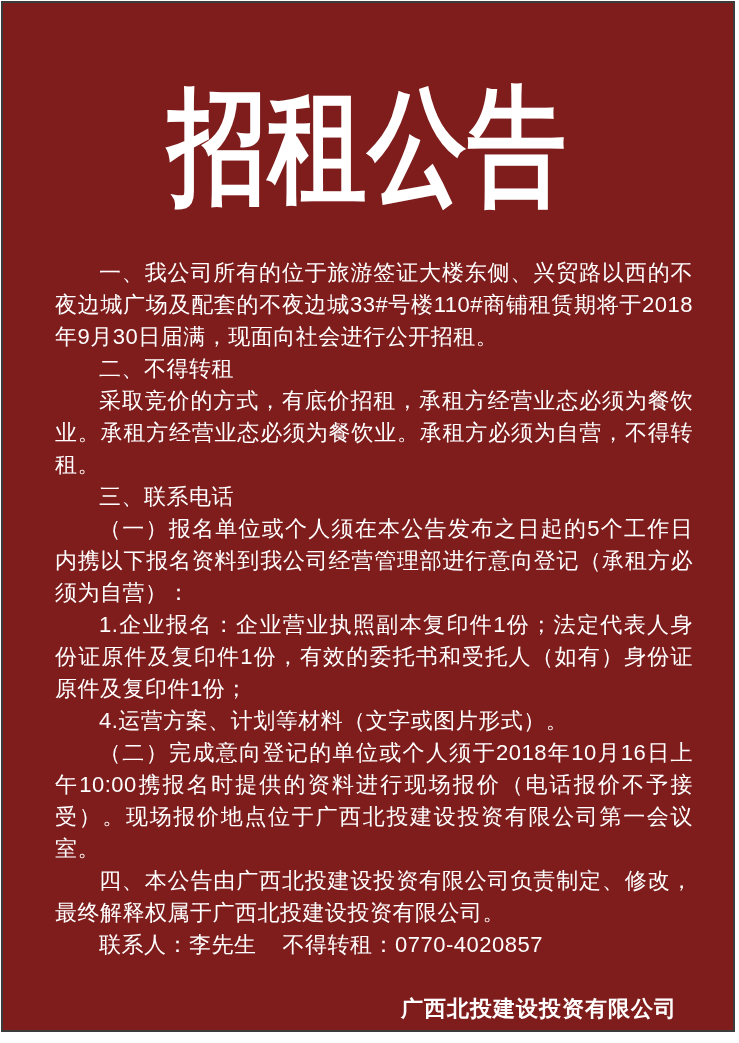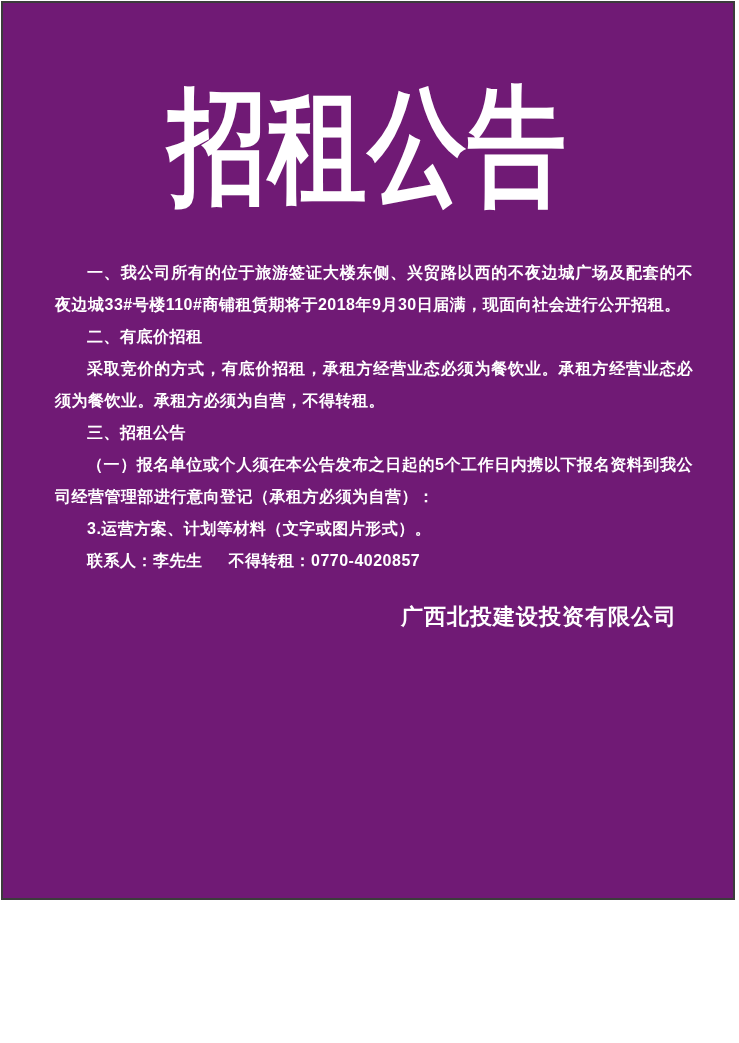--- a/index.html
+++ b/index.html
@@ -8,23 +8,23 @@
     width: 739px;
     height: 1043px;
     background: #ffffff;
     overflow: hidden;
   }
   .poster {
     position: absolute;
     top: 1px;
     left: 1px;
     width: 734px;
-    height: 899px;
+    height: 1031px;
     box-sizing: border-box;
-    background: #701a75;
+    background: #7f1d1d;
     border: 2px solid #3c3c3c;
     color: #ffffff;
     font-family: "Liberation Sans", "DejaVu Sans", sans-serif;
     overflow: hidden;
   }
   .title {
     margin: 0;
     padding-top: 82px;
     height: 126px;
     text-align: center;
@@ -34,24 +34,24 @@
     display: inline-block;
     font-family: "Liberation Serif", "DejaVu Serif", serif;
     font-weight: bold;
     font-size: 126px;
     line-height: 126px;
     letter-spacing: 2px;
     transform: scaleX(0.78);
     transform-origin: center;
   }
   .body-text {
-    margin: 46px 40px 0 52px;
-    font-size: 16px;
+    margin: 46px 40px 8px 52px;
+    font-size: 22px;
     line-height: 32px;
-    font-weight: bold;
+    font-weight: normal;
     text-align: justify;
     letter-spacing: 0.5px;
   }
   .para {
     margin: 0;
     text-indent: 2em;
   }
   .contact-phone-label {
     margin-left: 26px;
   }
@@ -69,25 +69,28 @@
 </style>
 </head>
 <body>
 
 <div class="poster">
 
   <h1 class="title"><span class="title-inner">招租公告</span></h1>
 
   <div class="body-text">
     <p class="para">一、我公司所有的位于旅游签证大楼东侧、兴贸路以西的不夜边城广场及配套的不夜边城33#号楼110#商铺租赁期将于2018年9月30日届满，现面向社会进行公开招租。</p>
-    <p class="para">二、有底价招租</p>
+    <p class="para">二、不得转租</p>
     <p class="para">采取竞价的方式，有底价招租，承租方经营业态必须为餐饮业。承租方经营业态必须为餐饮业。承租方必须为自营，不得转租。</p>
-    <p class="para">三、招租公告</p>
+    <p class="para">三、联系电话</p>
     <p class="para">（一）报名单位或个人须在本公告发布之日起的5个工作日内携以下报名资料到我公司经营管理部进行意向登记（承租方必须为自营）：</p>
-    <p class="para">3.运营方案、计划等材料（文字或图片形式）。</p>
+    <p class="para">1.企业报名：企业营业执照副本复印件1份；法定代表人身份证原件及复印件1份，有效的委托书和受托人（如有）身份证原件及复印件1份；</p>
+    <p class="para">4.运营方案、计划等材料（文字或图片形式）。</p>
+    <p class="para">（二）完成意向登记的单位或个人须于2018年10月16日上午10:00携报名时提供的资料进行现场报价（电话报价不予接受）。现场报价地点位于广西北投建设投资有限公司第一会议室。</p>
+    <p class="para">四、本公告由广西北投建设投资有限公司负责制定、修改，最终解释权属于广西北投建设投资有限公司。</p>
     <p class="para"><span>联系人：</span><span>李先生</span><span class="contact-phone-label">不得转租：</span><span>0770-4020857</span></p>
   </div>
 
   <div class="signature">
     <div>广西北投建设投资有限公司</div>
 
   </div>
 
 </div>
 

